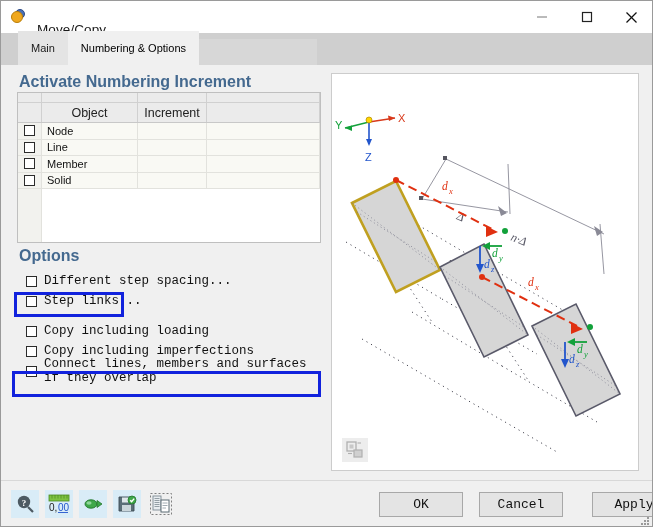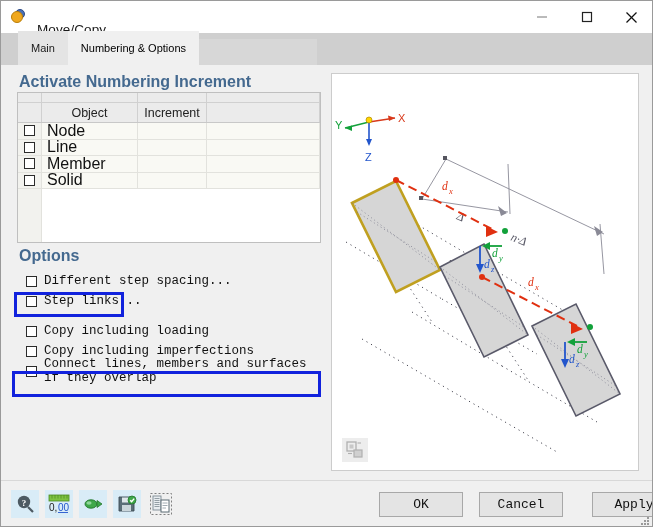--- a/index.html
+++ b/index.html
@@ -174,21 +174,21 @@
   .col-rest { flex: 1 1 auto; }
   .grid-row {
     display: flex;
     height: 15.5px;
     background: #f9f9f4;
     border-bottom: 1px solid #e2e2dd;
   }
   .grid-row > div {
     border-right: 1px solid #e2e2dd;
     box-sizing: border-box;
-    font-size: 16px;
+    font-size: 11px;
     color: #111;
     display: flex;
     align-items: center;
   }
   .grid-row .col-chk { justify-content: center; background: #f2f2ee; }
   .grid-row .col-obj { padding-left: 5px; }
   .grid-empty {
     display: flex;
     height: 62px;
     background: #ffffff;

